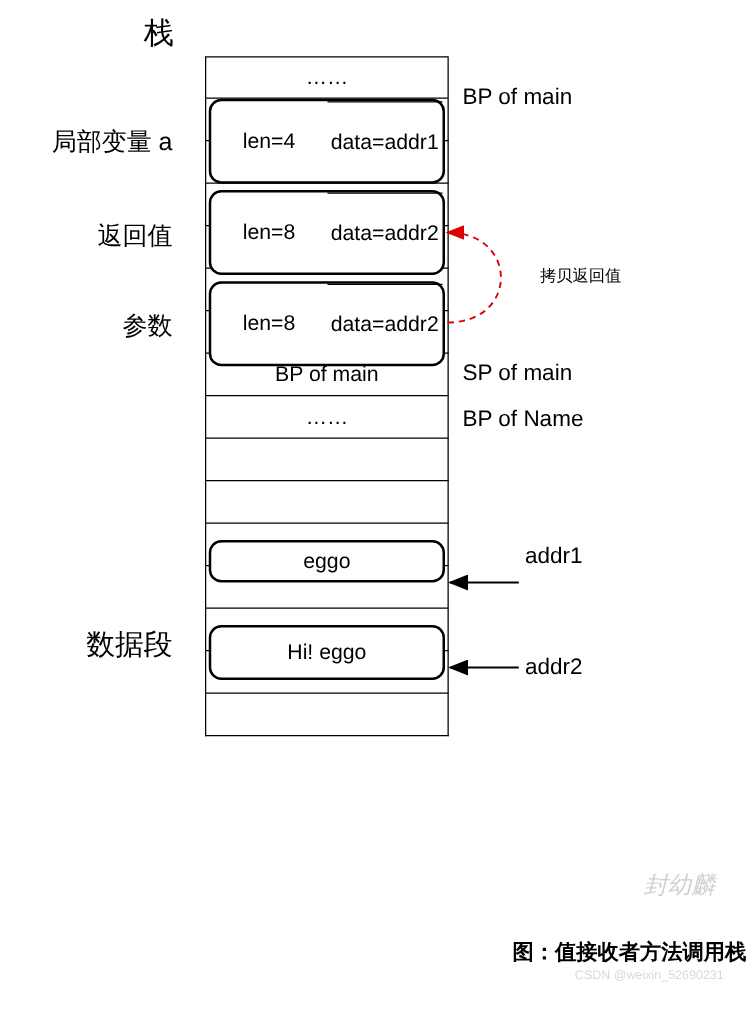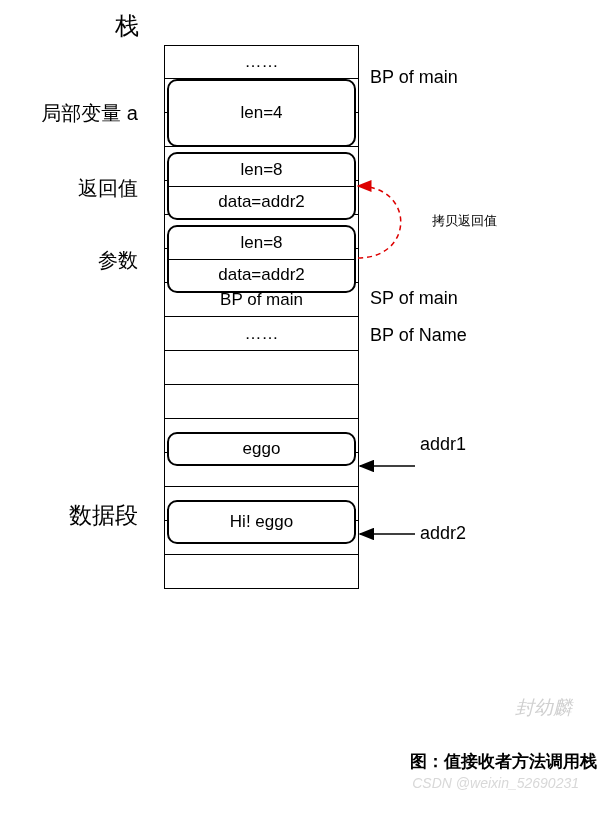--- a/index.html
+++ b/index.html
@@ -37,21 +37,21 @@
     box-sizing: border-box;
   }
   .cell.first { border-top: 1.5px solid #000; }
   .block {
     position: absolute;
     left: 167px;
     width: 189px;
     border: 2.5px solid #000;
     border-radius: 10px;
     display: flex;
-    flex-direction: column;
+    flex-direction: row;
     box-sizing: border-box;
     background: #fff;
     z-index: 2;
   }
   .block .row {
     flex: 1;
     display: flex;
     align-items: center;
     justify-content: center;
     font-size: 17px;
@@ -82,23 +82,22 @@
     top: 695px;
     right: 25px;
     font-size: 19px;
     color: #d0d0d0;
     font-style: italic;
   }
   .watermark2 {
     position: absolute;
     top: 775px;
     right: 18px;
-    font-size: 14px;
+    font-size: 10px;
     color: #d8d8d8;
-    font-style: italic;
   }
   svg.overlay {
     position: absolute;
     top: 0; left: 0;
     pointer-events: none;
     z-index: 3;
   }
 </style>
 </head>
 <body>
@@ -119,20 +118,21 @@
   <div class="cell"></div>
   <div class="cell">……</div>
   <div class="cell"></div>
   <div class="cell">……</div>
   <div class="cell"></div>
   <div class="cell"></div>
 </div>
 
 <div class="block" style="top:79px;height:68px">
   <div class="row">len=4</div>
+  <div class="row sep">data=addr1</div>
 </div>
 <div class="block" style="top:152px;height:68px">
   <div class="row">len=8</div>
   <div class="row sep">data=addr2</div>
 </div>
 <div class="block" style="top:225px;height:68px">
   <div class="row">len=8</div>
   <div class="row sep">data=addr2</div>
 </div>
 <div class="block" style="top:432px;height:34px">

